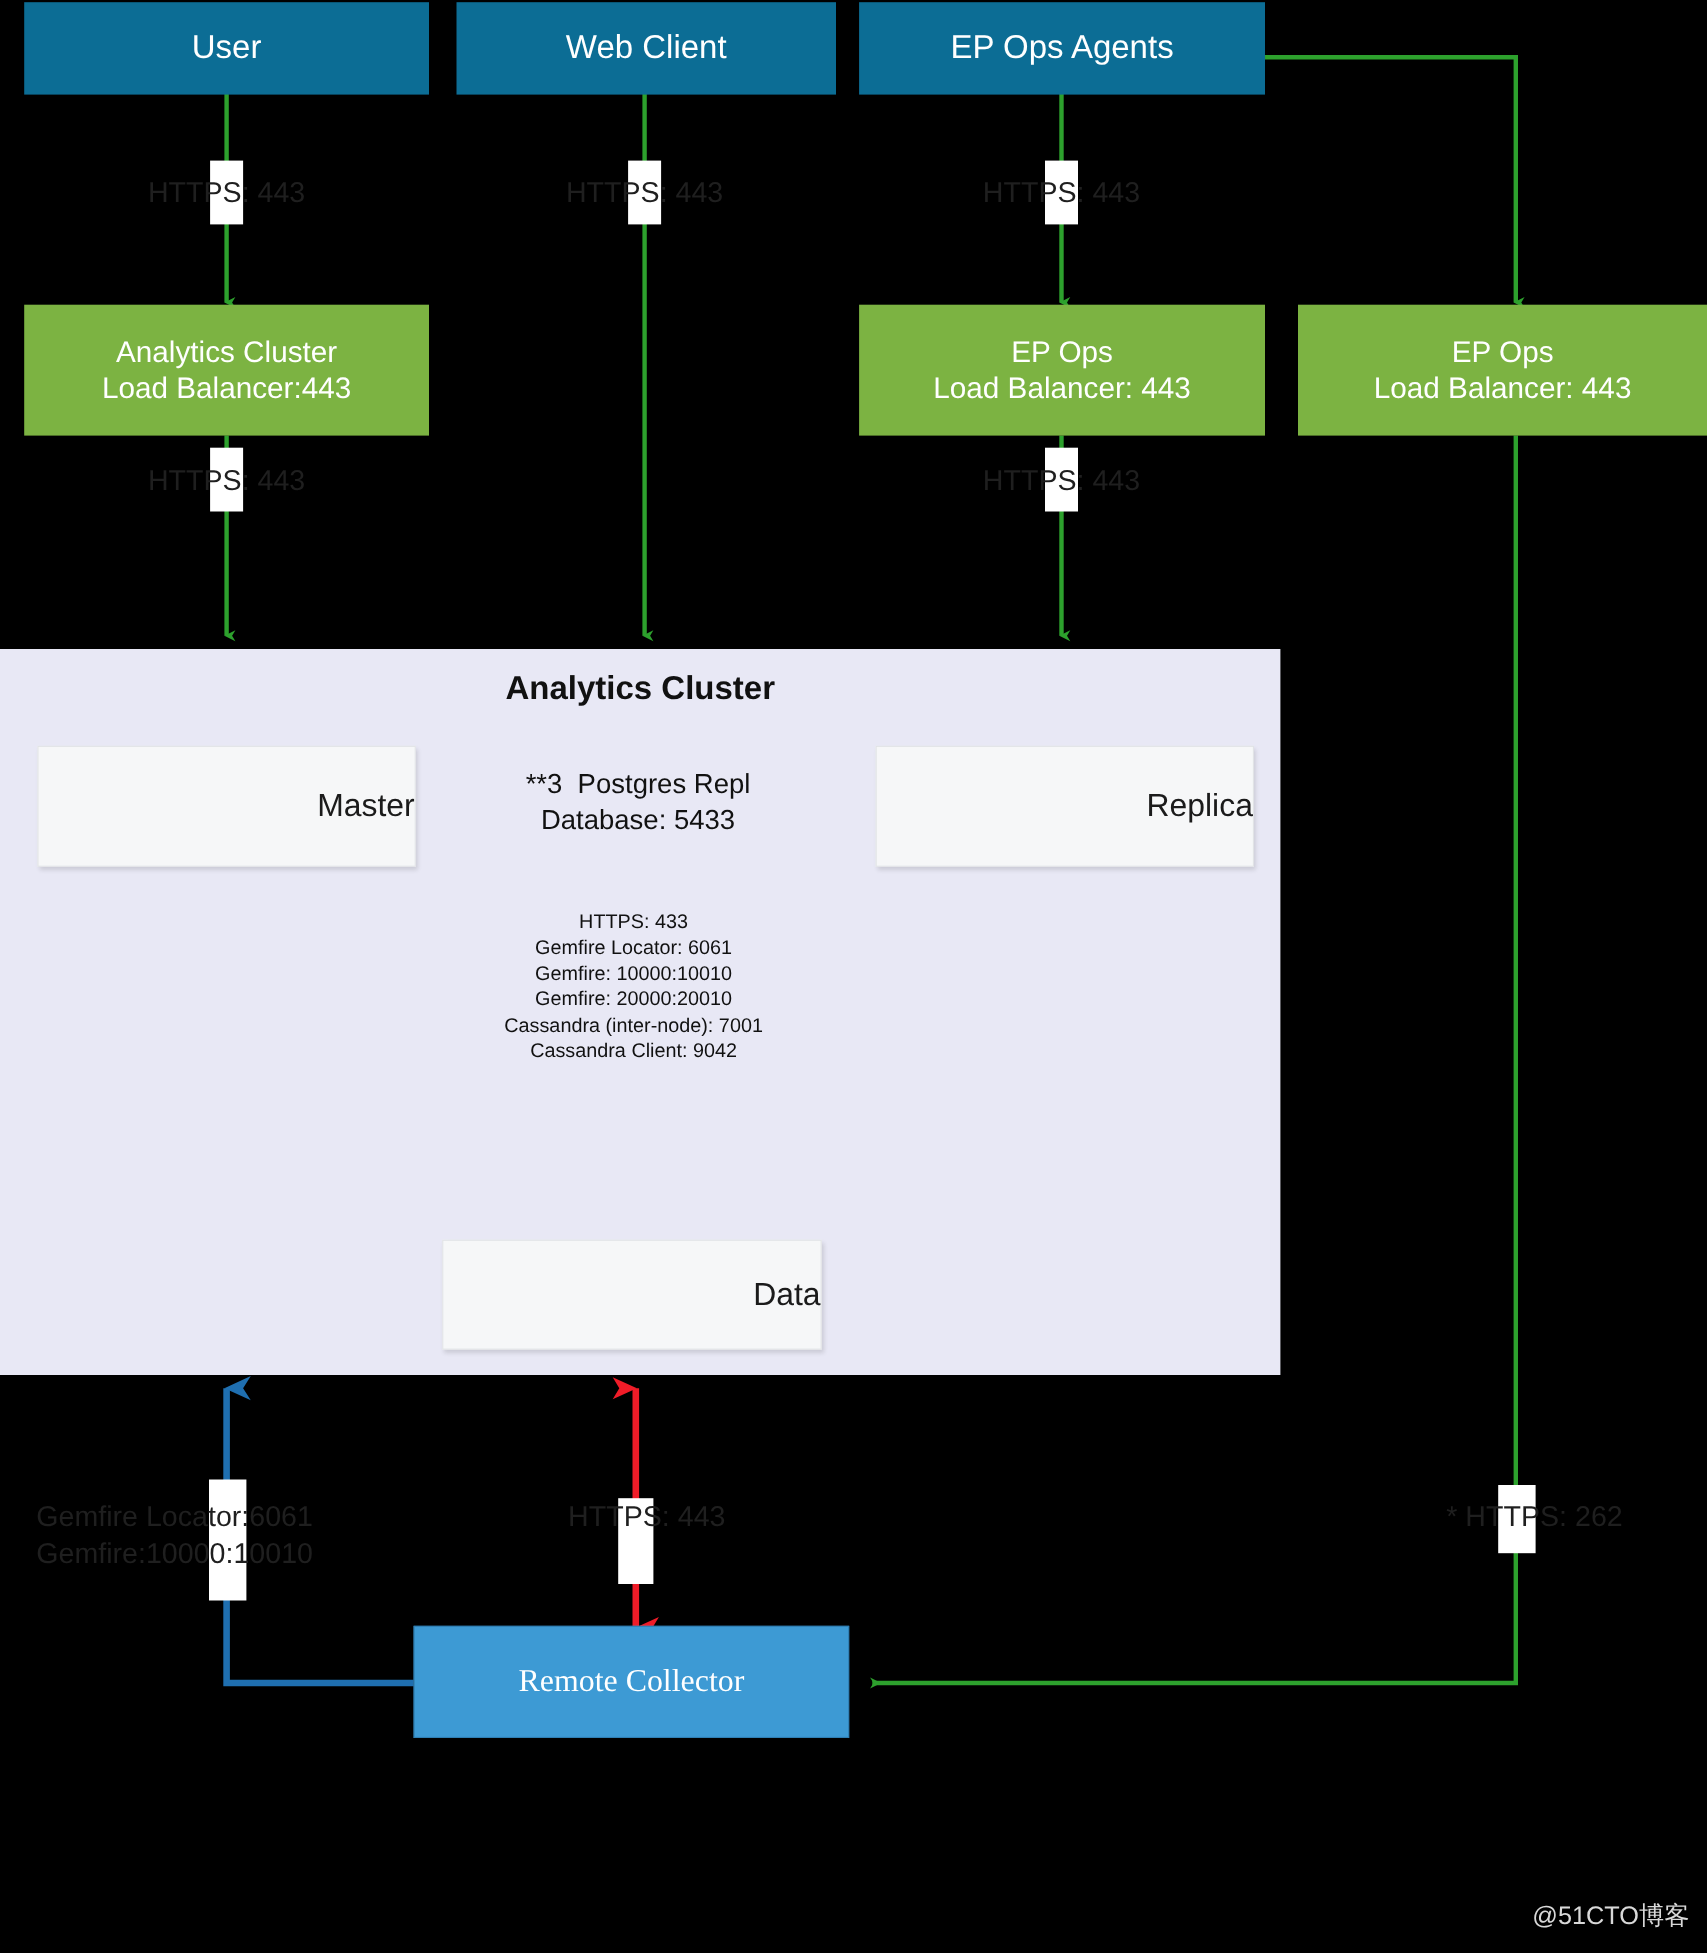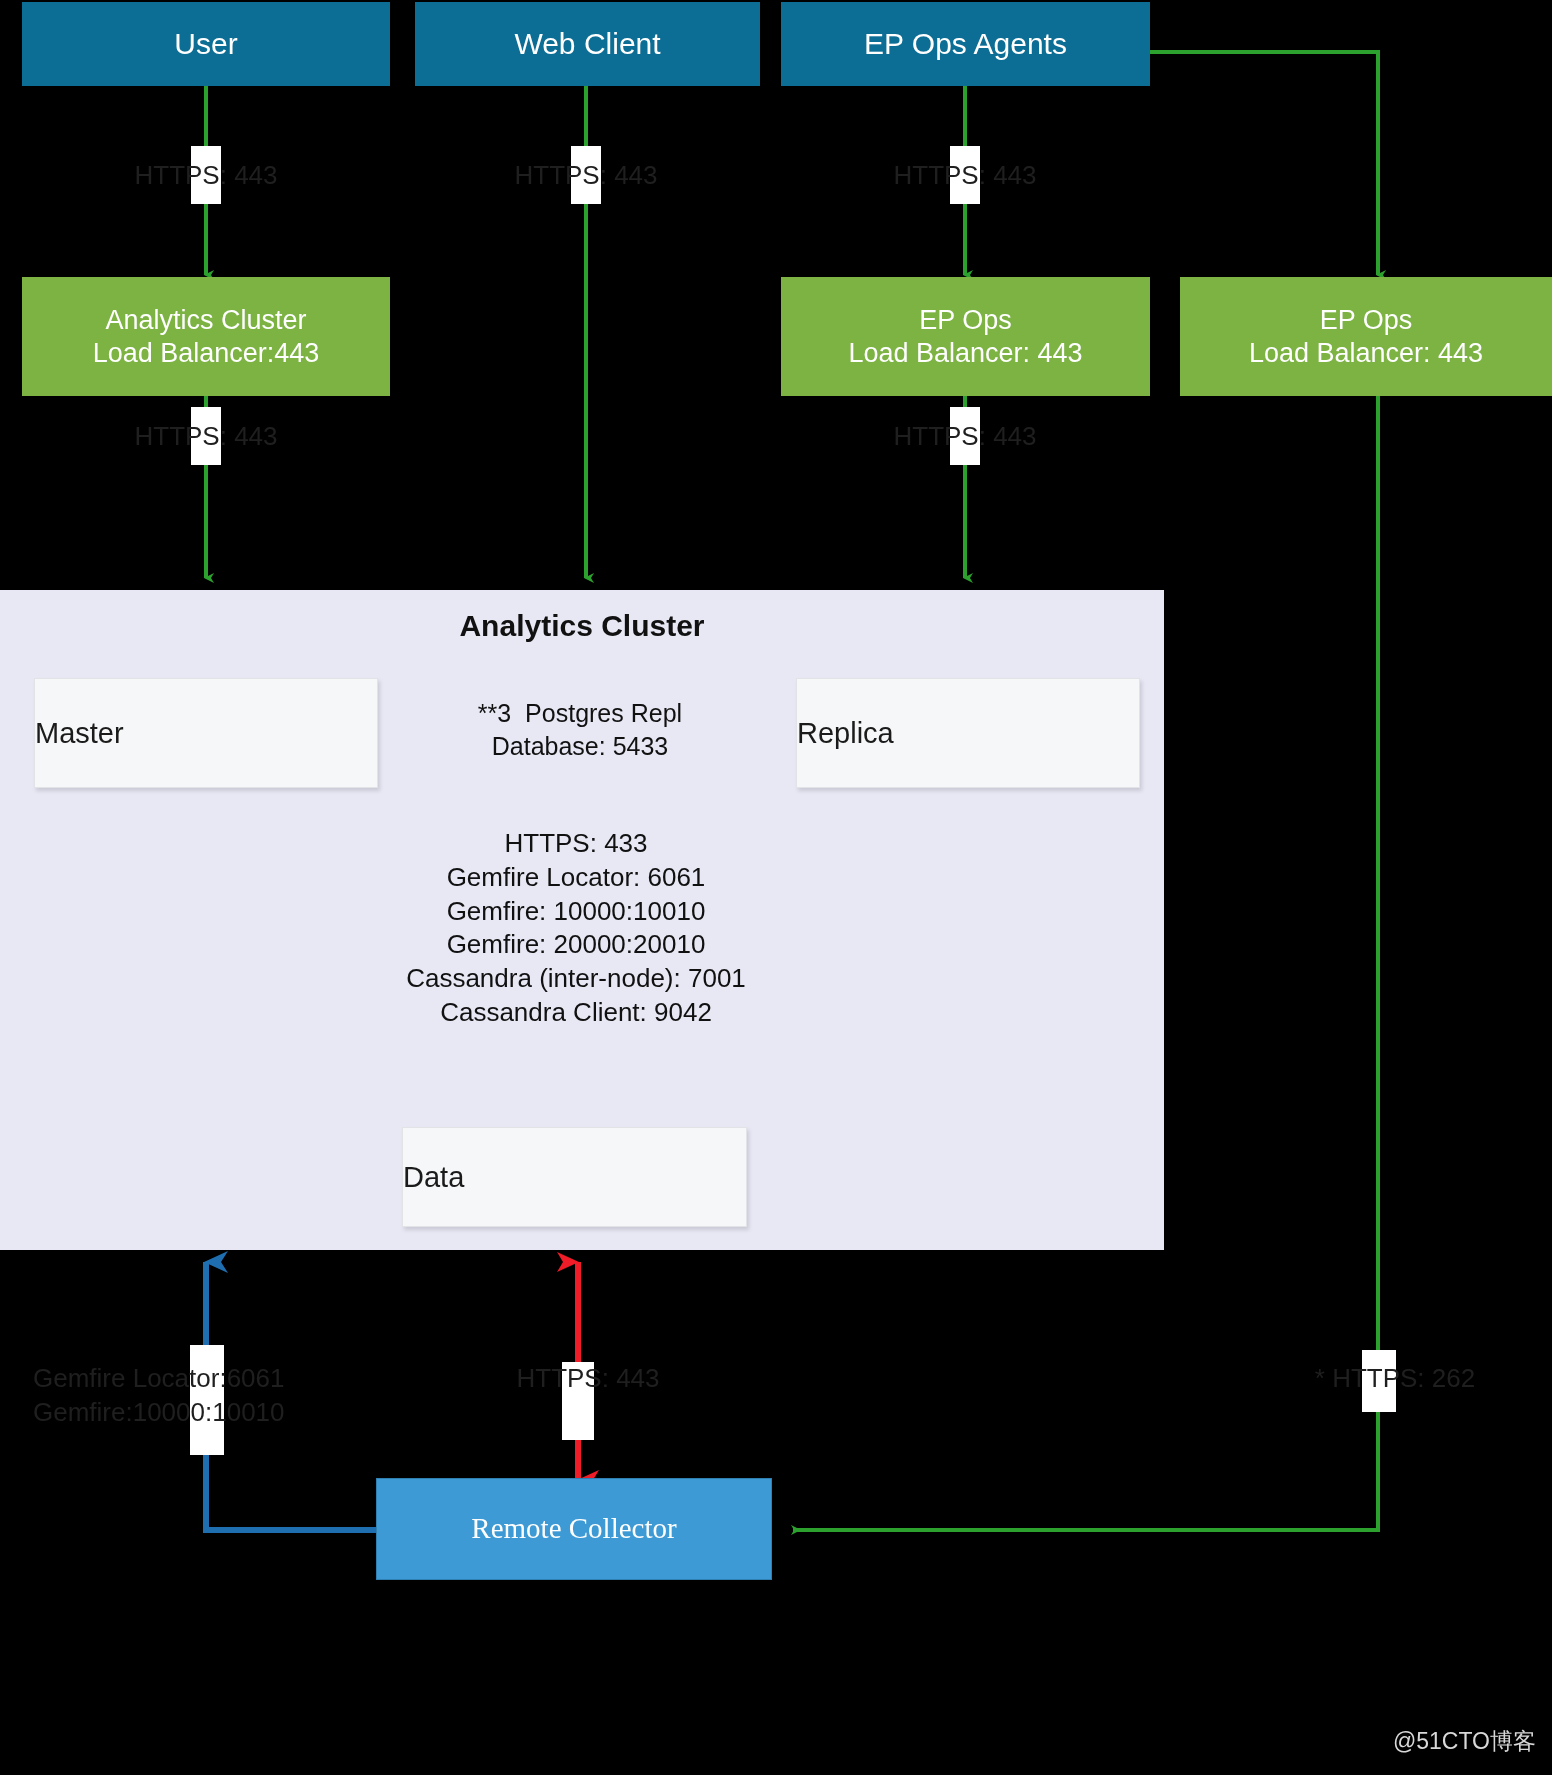--- a/index.html
+++ b/index.html
@@ -10,31 +10,31 @@
 
   .node{position:absolute;box-sizing:border-box;display:flex;align-items:center;
         justify-content:center;text-align:center;line-height:1.22;}
   .teal{background:#0c6d95;color:#ffffff;font-size:30px;}
   .green{background:#7cb342;color:#ffffff;font-size:27px;}
   .lightblue{background:#3d9ad4;color:#ffffff;font-size:29px;border:1px solid #2f7fb3;font-family:Liberation Serif, serif;}
   .panel{position:absolute;background:#e8e8f5;}
   .panel-title{position:absolute;width:100%;text-align:center;font-size:30px;
                font-weight:bold;color:#111;}
   .whitebox{position:absolute;background:#f6f7f8;border:1px solid #e1e3e6;
-            box-sizing:border-box;display:flex;align-items:center;justify-content:flex-start;
+            box-sizing:border-box;display:flex;align-items:center;justify-content:flex-end;
             font-size:29px;color:#1b1b1b;box-shadow:2px 3px 4px rgba(0,0,0,0.13);}
 
   
   .edgelabel{position:absolute;color:#1f1f1f;font-size:26px;line-height:1.3;
              white-space:pre;z-index:3;}
   .edgelabel.center{text-align:center;}
   .edgelabel.left{text-align:left;}
   .patch{position:absolute;background:#ffffff;z-index:2;}
 
-  .inner-label{position:absolute;color:#111;font-size:26px;line-height:1.3;
+  .inner-label{position:absolute;color:#111;font-size:18px;line-height:1.3;
                text-align:center;white-space:pre;z-index:4;}
   .inner-label.repl{font-size:25px;}
 
   .watermark{position:absolute;right:16px;bottom:18px;color:#d8d8d8;font-size:23px;}
 </style>
 </head>
 <body>
 
 <div id="stage">
 

